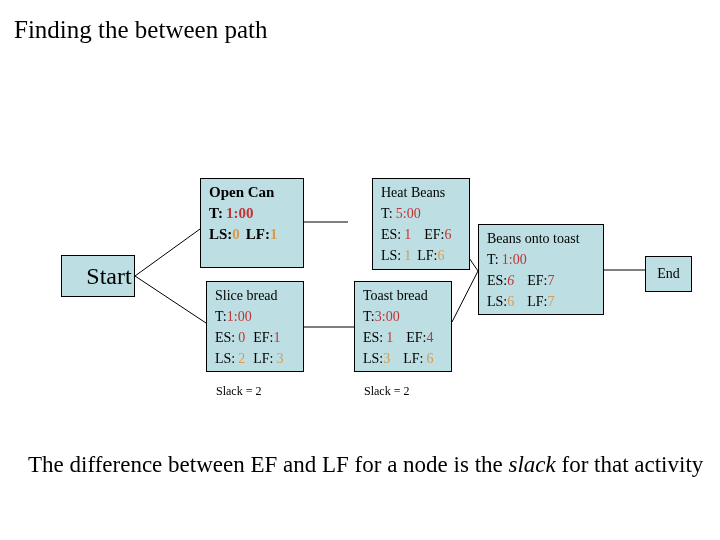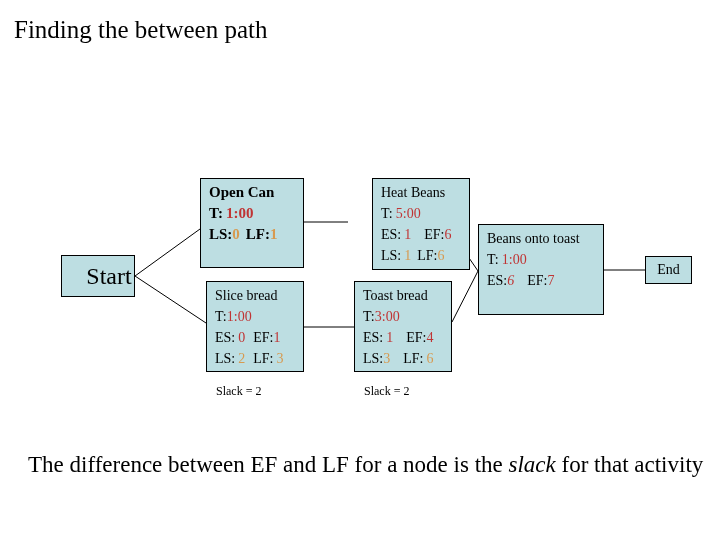--- a/index.html
+++ b/index.html
@@ -19,21 +19,21 @@
   svg.edges line { stroke:var(--box-border,#000); stroke-width:1; }
 
   .node {
     position:absolute;
     background:var(--box-fill,#bddee2);
     border:1px solid var(--box-border,#000);
     box-sizing:border-box;
   }
   .terminal { display:flex; align-items:center; justify-content:center; }
   .node-start { left:61px; top:255px; width:74px; height:42px; font-size:24px;padding-left:22px; }
-  .node-end  { left:645px; top:256px; width:47px; height:28px; font-size:14px; }
+  .node-end  { left:645px; top:256px; width:47px; height:36px; font-size:14px; }
 
   .task { padding:3px 4px 0 8px; font-size:14px; }
   .task .row { line-height:21px; white-space:nowrap; }
   .node-open-can { left:200px; top:178px; width:104px; height:90px; font-weight:bold; font-size:15px; }
   .node-heat-beans { left:348px; top:178px; width:98px; height:92px;margin-left:24px; }
   .node-slice-bread { left:206px; top:281px; width:98px; height:91px; }
   .node-toast-bread { left:354px; top:281px; width:98px; height:91px; }
   .node-beans-onto-toast { left:478px; top:224px; width:126px; height:91px; }
 
   .val-early { color:var(--value-early,#c03434); }
@@ -123,20 +123,23 @@
 </div>
 
 <div class="node task node-beans-onto-toast">
   <div class="row">Beans onto toast</div>
   <div class="row">
     <span>T:</span><span class="val-early vg">1:00</span>
   </div>
   <div class="row">
     <span>ES:</span><span class="val-early ital">6</span><span class="pair-gap"></span><span>EF:</span><span class="val-early">7</span>
   </div>
+  <div class="row">
+    <span>LS:</span><span class="val-late">6</span><span class="pair-gap"></span><span>LF:</span><span class="val-late">7</span>
+  </div>
 </div>
 
 <div class="node terminal node-end">
   <span>End</span>
 </div>
 
 <div class="slack slack-left">Slack = 2</div>
 <div class="slack slack-right">Slack = 2</div>
 
 <div class="footer">

